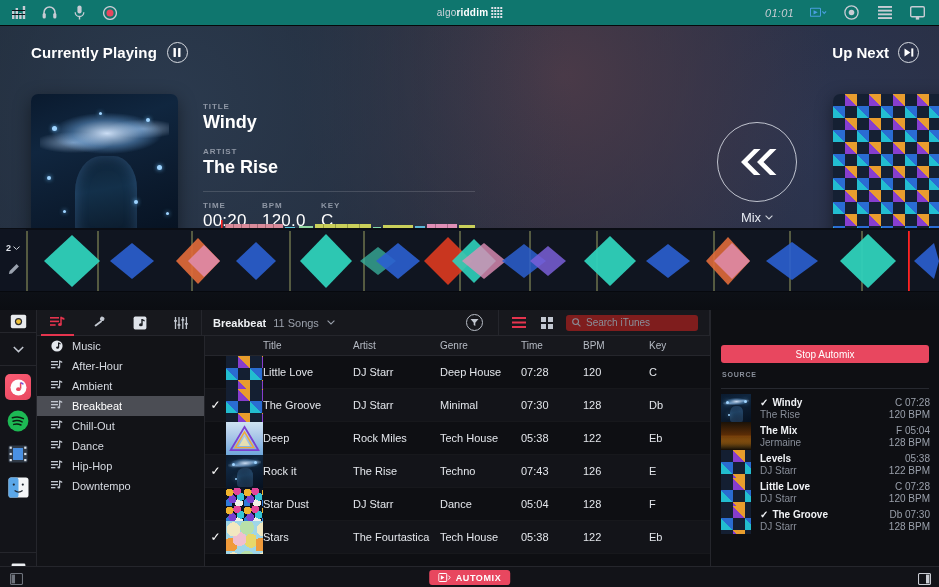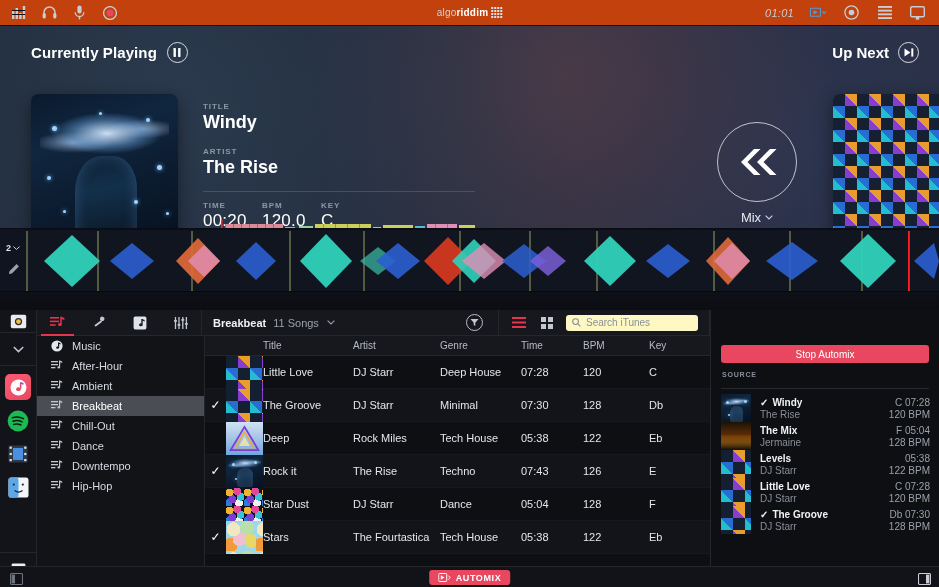--- a/index.html
+++ b/index.html
@@ -8,21 +8,21 @@
     background:#0b0d12;
     font-family:"Liberation Sans", sans-serif;
     color:#e8eaee;
     -webkit-font-smoothing:antialiased;
   }
   #app { position:relative; width:939px; height:587px; overflow:hidden; }
 
   
   .topbar {
     position:absolute; left:0; top:0; width:939px; height:26px;
-    background:#c2410c; display:flex; align-items:center;
+    background:#0f766e; display:flex; align-items:center;
     border-bottom:1px solid #07080b;
   }
   .tb-left { display:flex; align-items:center; gap:13px; padding-left:11px; }
   .tb-right { display:flex; align-items:center; gap:16px; position:absolute; right:13px;font-style:italic; }
   .tb-ico { width:17px; height:17px; display:flex; align-items:center; justify-content:center; color:#c8ccd4; }
   .tb-time { font-size:11px; color:#c9ccd3; letter-spacing:.3px; }
   .logo {
     position:absolute; left:50%; transform:translateX(-50%);
     display:flex; align-items:center; gap:3px;
   }
@@ -137,21 +137,21 @@
   }
   .tabs { display:flex; align-items:center; height:26px; }
   .tab { width:41px; height:26px; display:flex; align-items:center; justify-content:center; position:relative; }
   .tab.active::after { content:''; position:absolute; left:4px; right:4px; bottom:0; height:2px; background:#e5344e; }
   .vsep { width:1px; height:26px; background:#25262c; }
   .plname { font-size:11px; font-weight:700; color:#f0f2f5; }
   .plcount { font-size:11px; color:#9aa0ab; display:flex; align-items:center; gap:8px; }
   .filtbtn { width:17px; height:17px; border-radius:50%; border:1.2px solid #b9bec7; display:flex; align-items:center; justify-content:center; }
   .viewbtn { width:18px; height:18px; display:flex; align-items:center; justify-content:center; }
   .search {
-    width:132px; height:16px; border-radius:3px; background:#fef9c3;
+    width:132px; height:16px; border-radius:3px; background:#7f1d1d;
     display:flex; align-items:center; gap:5px; padding:0 6px;
   }
   .search .ph { font-size:10px; color:#8a8f99; }
 
   .plpanel {
     position:absolute; left:37px; top:26px; width:168px; height:251px;
     background:#121317; border-right:1px solid #25262c;
   }
   .pltitle { font-size:15px; font-weight:700; color:#fff; padding:14px 0 8px 14px; }
   .plitem { height:20px; display:flex; align-items:center; gap:8px; padding-left:14px; font-size:11px; color:#d6dae1; }
@@ -769,36 +769,36 @@
                 <g fill="#c2c7d0">
                   <rect x="0" y="1" width="7" height="1.3"></rect>
                   <rect x="0" y="4" width="7" height="1.3"></rect>
                   <rect x="0" y="7" width="4.4" height="1.3"></rect>
                   <path d="M8.6 0.6v6.2" stroke="#c2c7d0" stroke-width="1.2"></path>
                   <ellipse cx="7.8" cy="7.4" rx="1.4" ry="1.1"></ellipse>
                   <path d="M8.6 0.6l2.6 1v1.4l-2.6-1z"></path>
                 </g>
               </svg>
             </span>
-            <span>Downtempo</span>
+            <span>Hip-Hop</span>
           </div>
           <div class="plitem">
             <span style="width: 13px; height: 13px; display: flex; align-items: center;">
               <svg width="12" height="12" viewBox="0 0 12 12">
                 <g fill="#c2c7d0">
                   <rect x="0" y="1" width="7" height="1.3"></rect>
                   <rect x="0" y="4" width="7" height="1.3"></rect>
                   <rect x="0" y="7" width="4.4" height="1.3"></rect>
                   <path d="M8.6 0.6v6.2" stroke="#c2c7d0" stroke-width="1.2"></path>
                   <ellipse cx="7.8" cy="7.4" rx="1.4" ry="1.1"></ellipse>
                   <path d="M8.6 0.6l2.6 1v1.4l-2.6-1z"></path>
                 </g>
               </svg>
             </span>
-            <span>Hip-Hop</span>
+            <span>Downtempo</span>
           </div>
         </div>
     </div>
 
     <div class="table">
       <div class="thead">
         <div class="c-chk"></div>
           <div class="c-art"></div>
         <div class="c-ttl">Title</div>
         <div class="c-art2">Artist</div>

